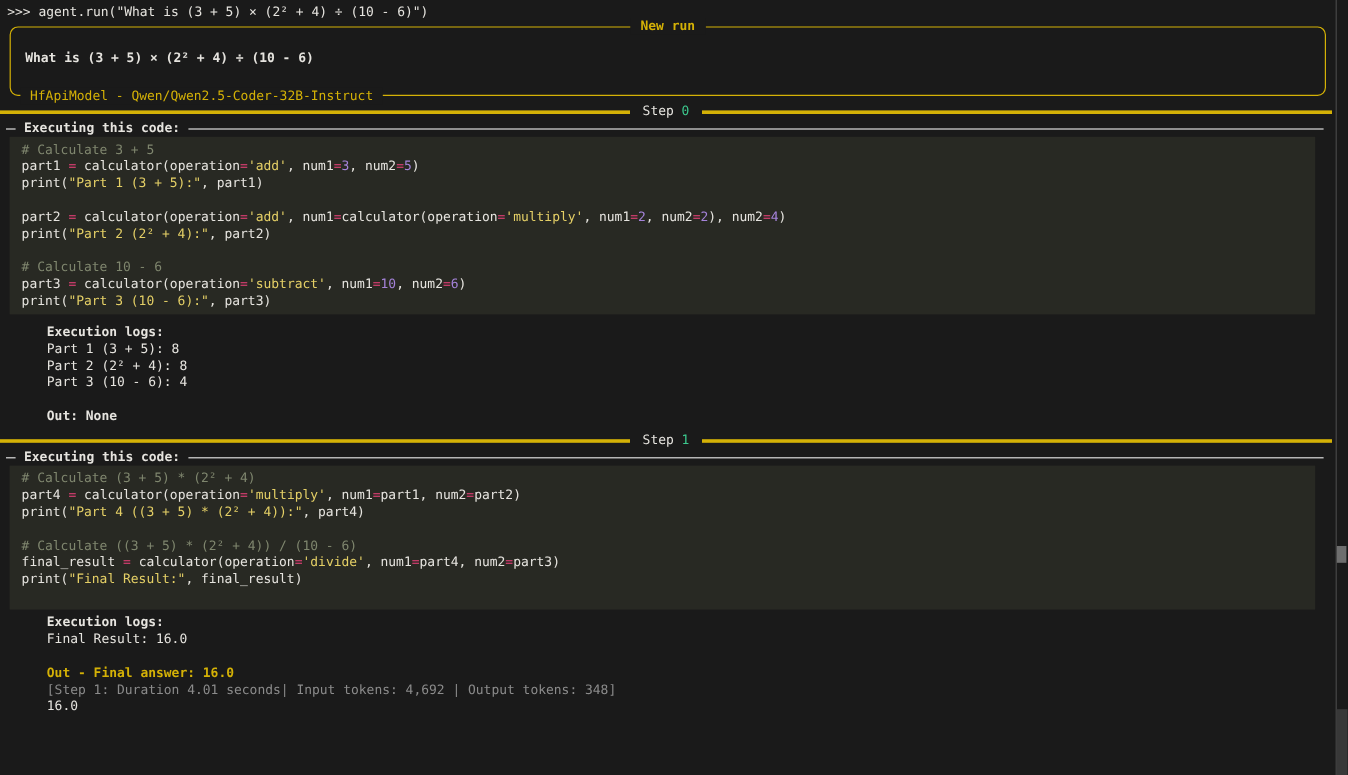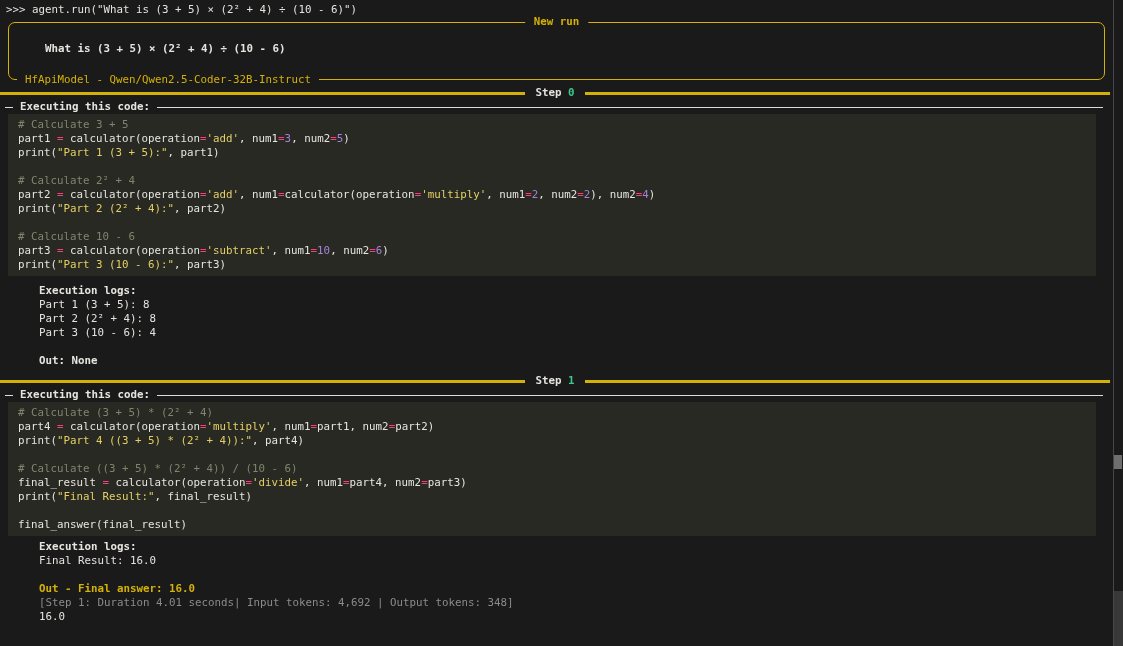--- a/index.html
+++ b/index.html
@@ -23,38 +23,37 @@
   
   .topfrag { position: absolute; top: 0; left: 10px; height: 3px; width: 22px; overflow: hidden; }
 
   
   .panel {
     position: relative;
     margin: 5px 5px 0 8px;
     height: 58px;
     border: 1px solid #d4b106;
     border-radius: 7px;
-    padding-left: 24px;
   }
   .panel-title {
     position: absolute; top: -8px; left: 50%; transform: translateX(-50%);
     background: #1a1a1a; padding: 0 9px;
     color: #d4b106; font-weight: bold; white-space: pre;
   }
   .panel-body { padding: 19px 12px 0; font-weight: bold; white-space: pre; }
   .panel-subtitle {
     position: absolute; bottom: -8px; left: 8px;
     background: #1a1a1a; padding: 0 8px;
     color: #d4b106; white-space: pre;
   }
 
   
   .steprule { display: flex; align-items: center; height: 14px; margin-top: 6px; }
   .steprule .bar { height: 3px; background: #d4b106; flex: 1 1 auto; }
-  .steprule .label { padding: 0 10px; font-weight: bold; white-space: pre; }
+  .steprule .label { padding: 0 10px; font-weight: normal; white-space: pre; }
   .stepnum { color: #3cc98e; }
 
   
   .execrule { display: flex; align-items: center; height: 14px; }
   .execrule .lead { width: 8px; height: 1px; background: #dcdcdc; margin-left: 5px; }
   .execrule .label { padding: 0 7px; font-weight: bold; white-space: pre; }
   .execrule .tail { height: 1px; background: #dcdcdc; flex: 1 1 auto; margin-right: 7px; }
 
   
   .codeblock {
@@ -104,21 +103,20 @@
     <div class="lead"></div>
     <div class="label">Executing this code:</div>
     <div class="tail"></div>
   </div>
 
   <div class="codeblock">
       <div class="code-line"><span class="cm"># Calculate 3 + 5</span></div>
       <div class="code-line"><span class="id">part1 </span><span class="op">=</span><span class="id"> calculator(operation</span><span class="op">=</span><span class="st">'add'</span><span class="id">, num1</span><span class="op">=</span><span class="nu">3</span><span class="id">, num2</span><span class="op">=</span><span class="nu">5</span><span class="id">)</span></div>
       <div class="code-line"><span class="id">print(</span><span class="st">"Part 1 (3 + 5):"</span><span class="id">, part1)</span></div>
       <div class="code-line"></div>
-      <div class="code-line"><span class="cm"># Calculate 2² + 4</span></div>
       <div class="code-line"><span class="id">part2 </span><span class="op">=</span><span class="id"> calculator(operation</span><span class="op">=</span><span class="st">'add'</span><span class="id">, num1</span><span class="op">=</span><span class="id">calculator(operation</span><span class="op">=</span><span class="st">'multiply'</span><span class="id">, num1</span><span class="op">=</span><span class="nu">2</span><span class="id">, num2</span><span class="op">=</span><span class="nu">2</span><span class="id">), num2</span><span class="op">=</span><span class="nu">4</span><span class="id">)</span></div>
       <div class="code-line"><span class="id">print(</span><span class="st">"Part 2 (2² + 4):"</span><span class="id">, part2)</span></div>
       <div class="code-line"></div>
       <div class="code-line"><span class="cm"># Calculate 10 - 6</span></div>
       <div class="code-line"><span class="id">part3 </span><span class="op">=</span><span class="id"> calculator(operation</span><span class="op">=</span><span class="st">'subtract'</span><span class="id">, num1</span><span class="op">=</span><span class="nu">10</span><span class="id">, num2</span><span class="op">=</span><span class="nu">6</span><span class="id">)</span></div>
       <div class="code-line"><span class="id">print(</span><span class="st">"Part 3 (10 - 6):"</span><span class="id">, part3)</span></div>
     </div>
 
   <div class="logs">
     <div class="line bold">Execution logs:</div>
@@ -145,21 +143,20 @@
 
   <div class="codeblock">
       <div class="code-line"><span class="cm"># Calculate (3 + 5) * (2² + 4)</span></div>
       <div class="code-line"><span class="id">part4 </span><span class="op">=</span><span class="id"> calculator(operation</span><span class="op">=</span><span class="st">'multiply'</span><span class="id">, num1</span><span class="op">=</span><span class="id">part1, num2</span><span class="op">=</span><span class="id">part2)</span></div>
       <div class="code-line"><span class="id">print(</span><span class="st">"Part 4 ((3 + 5) * (2² + 4)):"</span><span class="id">, part4)</span></div>
       <div class="code-line"></div>
       <div class="code-line"><span class="cm"># Calculate ((3 + 5) * (2² + 4)) / (10 - 6)</span></div>
       <div class="code-line"><span class="id">final_result </span><span class="op">=</span><span class="id"> calculator(operation</span><span class="op">=</span><span class="st">'divide'</span><span class="id">, num1</span><span class="op">=</span><span class="id">part4, num2</span><span class="op">=</span><span class="id">part3)</span></div>
       <div class="code-line"><span class="id">print(</span><span class="st">"Final Result:"</span><span class="id">, final_result)</span></div>
       <div class="code-line"></div>
-      <div class="code-line"><span class="id">final_answer(final_result)</span></div>
     </div>
 
   <div class="logs logs-tight">
     <div class="line bold">Execution logs:</div>
     <div>
         <div class="line">Final Result: 16.0</div>
       </div>
     <div class="spacer"></div>
     <div class="line outfinal">Out - Final answer: 16.0</div>
     <div class="line dim">[Step 1: Duration 4.01 seconds| Input tokens: 4,692 | Output tokens: 348]</div>

